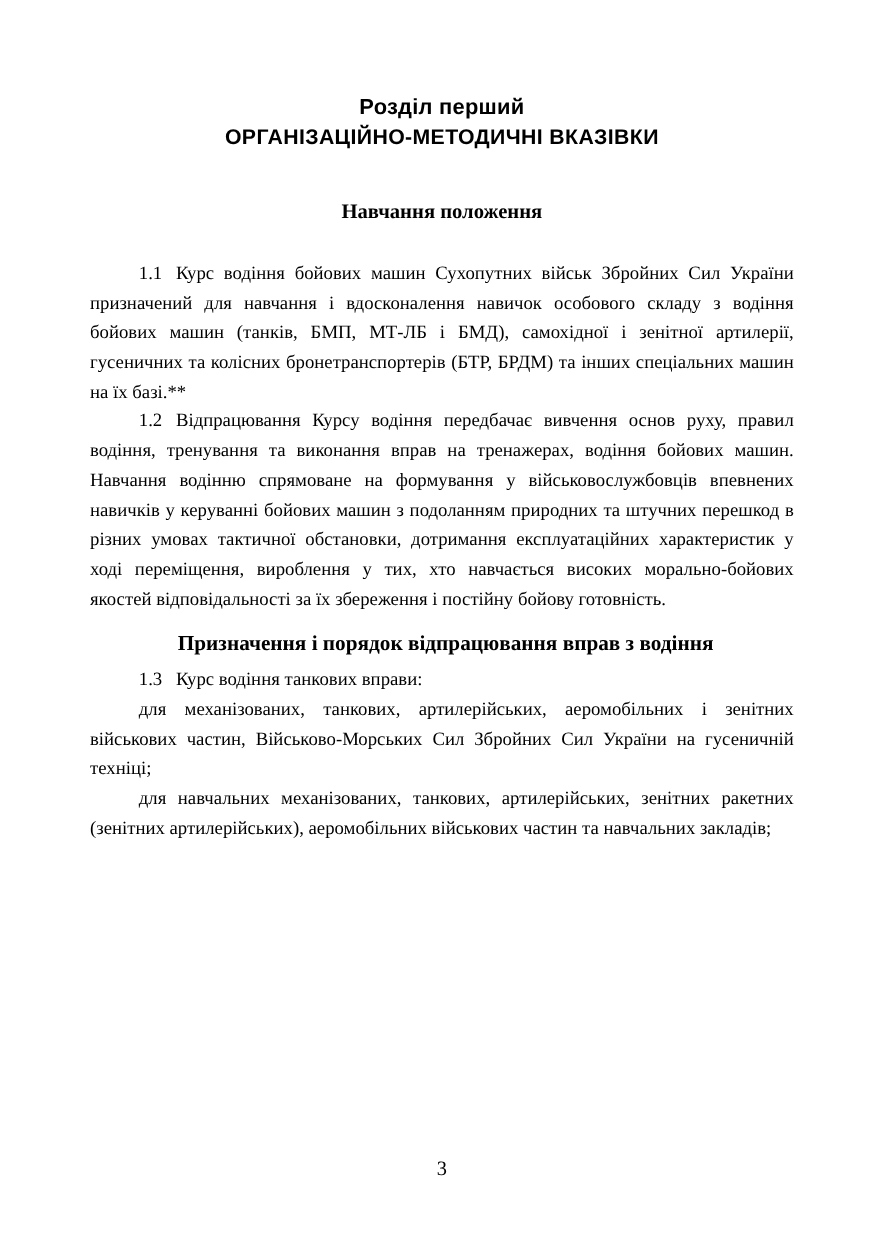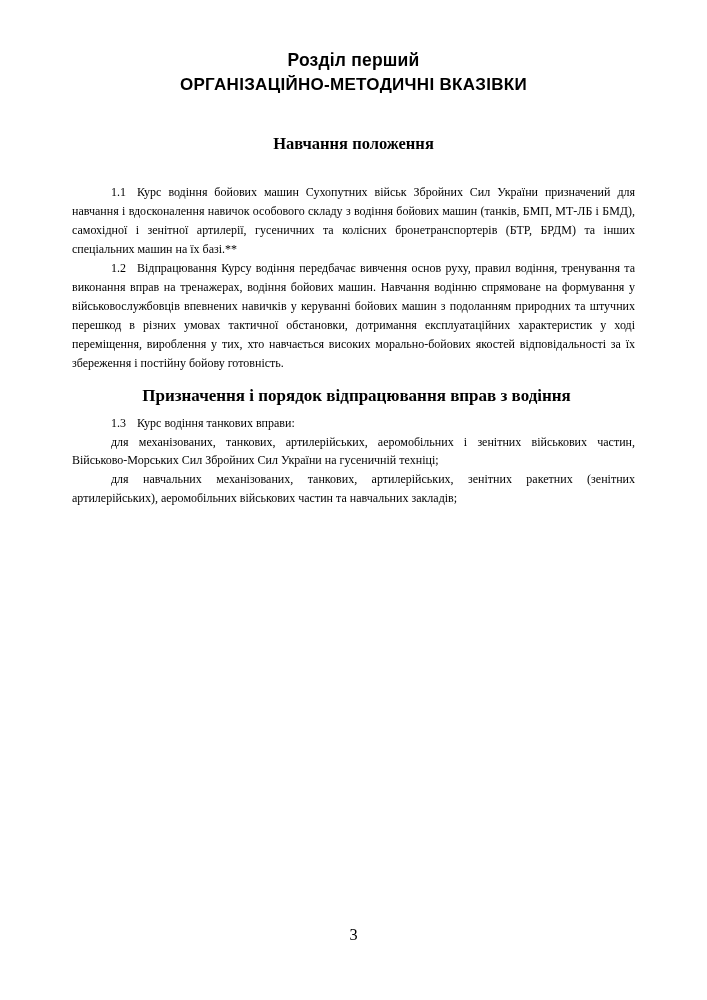--- a/index.html
+++ b/index.html
@@ -13,21 +13,21 @@
     font-family: "Liberation Serif", serif;
     color: #000000;
     position: relative;
     overflow: hidden;
   }
   .page {
     position: relative;
     width: 707px;
     height: 1000px;
     box-sizing: border-box;
-    padding: 48px 72px 0 72px;
+    padding: 73px 72px 0 72px;
   }
   .chapter-title {
     font-family: "Liberation Sans", sans-serif;
     font-weight: bold;
     font-size: 17.5px;
     text-align: center;
     line-height: 1.45;
     letter-spacing: 0.2px;
     margin: 0;
   }
@@ -45,21 +45,21 @@
   }
   .section-heading-2 {
     font-family: "Liberation Serif", serif;
     font-weight: bold;
     font-size: 17px;
     text-align: center;
     margin: 0;
     padding-left: 6px;
   }
   p.body {
-    font-size: 12px;
+    font-size: 15px;
     line-height: 1.58;
     text-align: justify;
     text-justify: inter-word;
     margin: 0;
     text-indent: 39px;
   }
   .spacer-36 { height: 36px; }
   .spacer-28 { height: 29px; }
   .spacer-12 { height: 13px; }
   .spacer-8  { height: 8px; }

